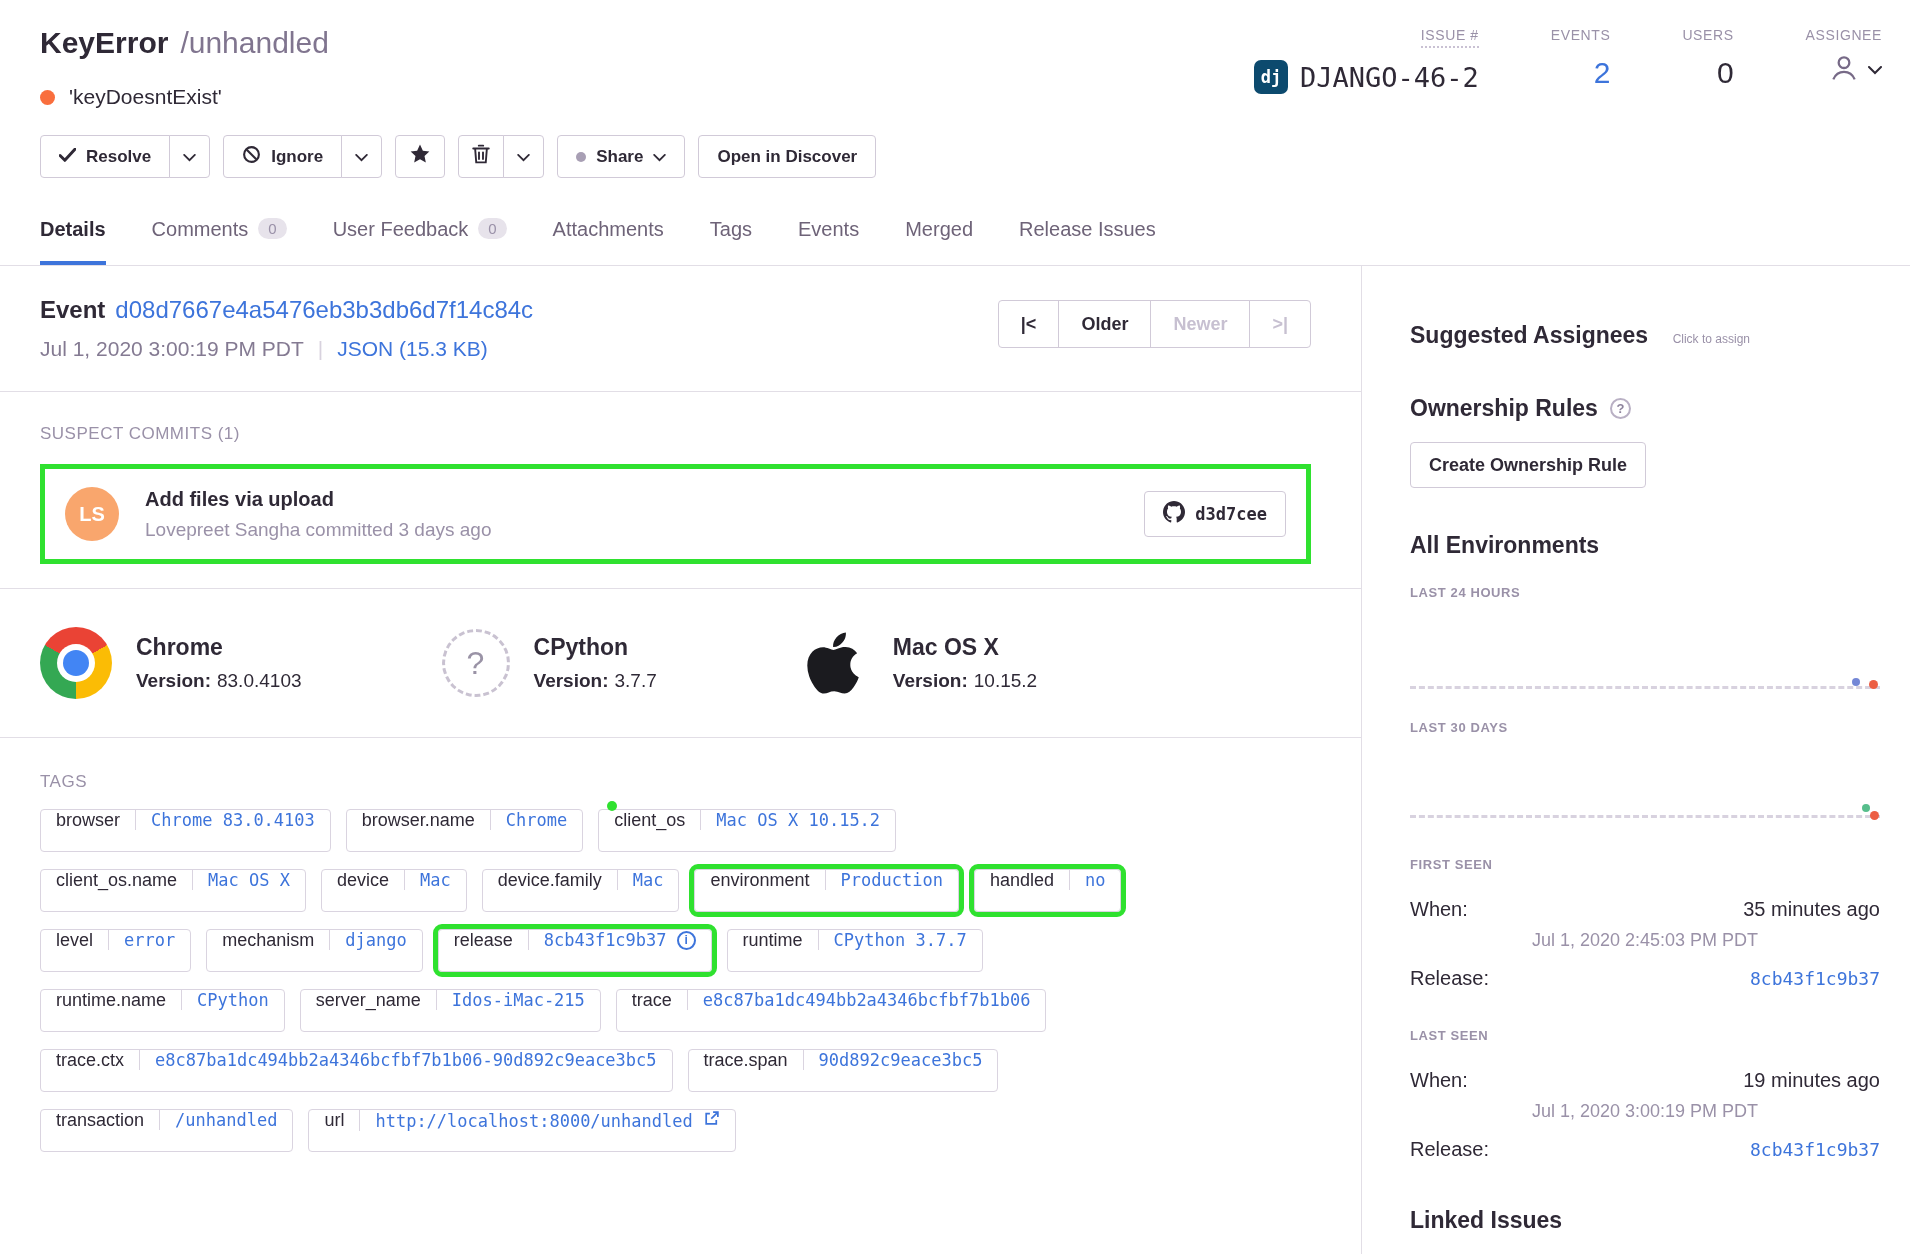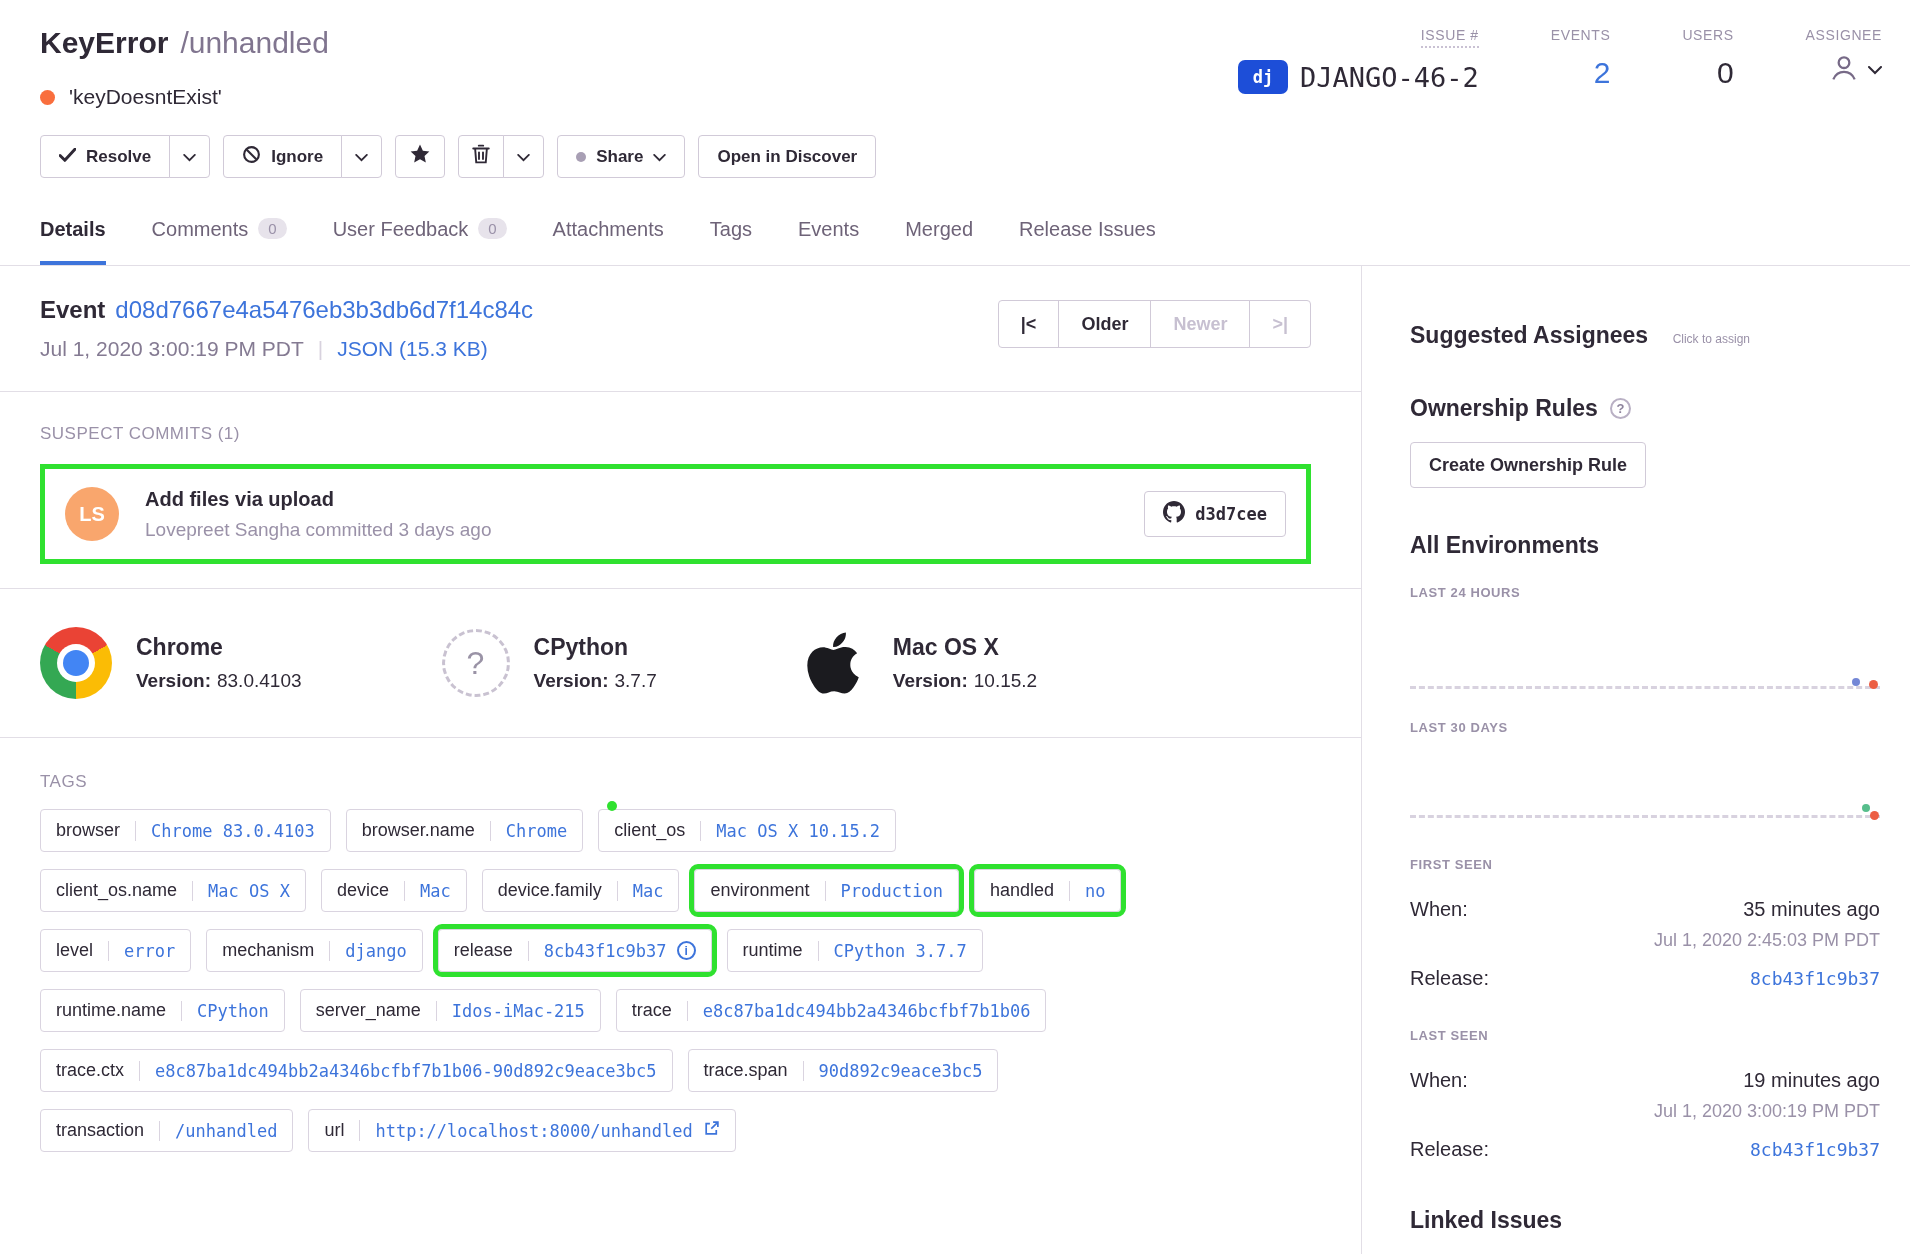--- a/index.html
+++ b/index.html
@@ -23,21 +23,21 @@
   .title{ font-weight:bold; }
   .subtitle{ color:#80758F; margin-left:12px; }
   .culprit-row{ margin-top:25px; display:flex; align-items:center; gap:14px; font-size:21px; }
   .error-dot{ width:15px; height:15px; border-radius:50%; background:#F96E3D; }
   .stats{ display:flex; gap:72px; }
   .stat{ text-align:right; }
   .stat-label{ font-size:14px; letter-spacing:.6px; color:var(--gray); display:inline-block; }
   .stat-label.dashed{ border-bottom:2px dotted #C9C1D3; padding-bottom:3px; }
   .stat-value{ margin-top:12px; font-size:30px; }
   .issue-value{ display:flex; align-items:center; gap:12px; }
-  .dj-badge{ width:50px; height:34px; border-radius:7px; background:#1d4ed8; color:#fff;
+  .dj-badge{ width:34px; height:34px; border-radius:7px; background:#0c4a6e; color:#fff;
     font-weight:bold; font-size:17px; display:grid; place-items:center; font-family:var(--mono); }
   .issue-id{ font-family:var(--mono); font-size:27px; }
   .events-num{ color:var(--blue); }
   .assignee-ctl{ display:flex; align-items:center; justify-content:flex-end; gap:8px; margin-top:8px; }
   
   .toolbar{ display:flex; gap:13px; padding:0 40px; margin-top:26px; }
   .group{ display:flex; }
   .btn{
     height:43px; background:#fff; border:1px solid var(--btn-border); border-radius:4px;
     display:flex; align-items:center; gap:10px; padding:0 18px;
@@ -96,21 +96,21 @@
   .chrome-icon::after{ content:""; position:absolute; inset:23px; background:#4285F4; border-radius:50%; }
   .q-icon{ width:68px; height:68px; border:3px dashed #C9C2D1; border-radius:50%;
     color:#9A93A6; font-size:32px; }
   .ctx-name{ font-size:23px; font-weight:bold; }
   .ctx-ver{ margin-top:9px; font-size:19px; }
   .ctx-ver b{ margin-right:6px; }
   
   .tags-sec{ padding:34px 50px 40px 40px; }
   .tag-row{ display:flex; gap:15px; margin-top:17px; }
   .tag-row:first-of-type{ margin-top:26px; }
-  .pill{ display:flex; align-items:center; height:43px; border:1px solid #DAD4E0;
+  .pill{ display:flex; align-items:flex-start; height:43px; border:1px solid #DAD4E0;
     border-radius:4px; background:#fff; position:relative; }
   .pill .key{ display:flex; align-items:center; padding:0 15px; font-size:18px; color:var(--dark); }
   .pill .val{ display:flex; align-items:center; gap:10px; padding:0 15px; border-left:1px solid #DAD4E0;
     font-family:var(--mono); font-size:17px; color:var(--blue); text-decoration:none; }
   .pill.annot{ outline:5px solid var(--green); outline-offset:0px; }
   .annot-dot{ position:absolute; top:-9px; left:8px; width:10px; height:10px;
     border-radius:50%; background:var(--green); }
   .info-icon{ width:19px; height:19px; border:2px solid var(--blue); border-radius:50%;
     font-size:12px; font-weight:bold; display:grid; place-items:center; font-family:"Liberation Sans",sans-serif; }
   
@@ -125,21 +125,21 @@
   .caps-label{ font-size:13px; letter-spacing:.6px; color:var(--gray); font-weight:bold; }
   .sb-last24{ margin-top:26px; }
   .spark{ position:relative; height:4px; margin-top:86px; }
   .spark .dash{ position:absolute; left:0; right:0; top:0; border-top:3px dashed #D8D2DF; }
   .spark .dot{ position:absolute; border-radius:50%; }
   .sb-last30{ margin-top:30px; }
   .spark2{ margin-top:80px; }
   .sb-seen-head{ margin-top:38px; }
   .sb-row{ display:flex; justify-content:space-between; align-items:baseline; }
   .when-row{ margin-top:26px; font-size:20px; }
-  .date-row{ margin-top:9px; text-align:right; font-size:18px; color:var(--gray); }
+  .date-row{ margin-top:9px; text-align:center; font-size:18px; color:var(--gray); }
   .release-row{ margin-top:16px; font-size:20px;text-align:right; }
   .release-val{ font-family:var(--mono); font-size:18px; }
   .sb-linked{ margin-top:46px; }
 </style>
 </head>
 <body>
 
 <div class="page">
 
   <header class="header">

